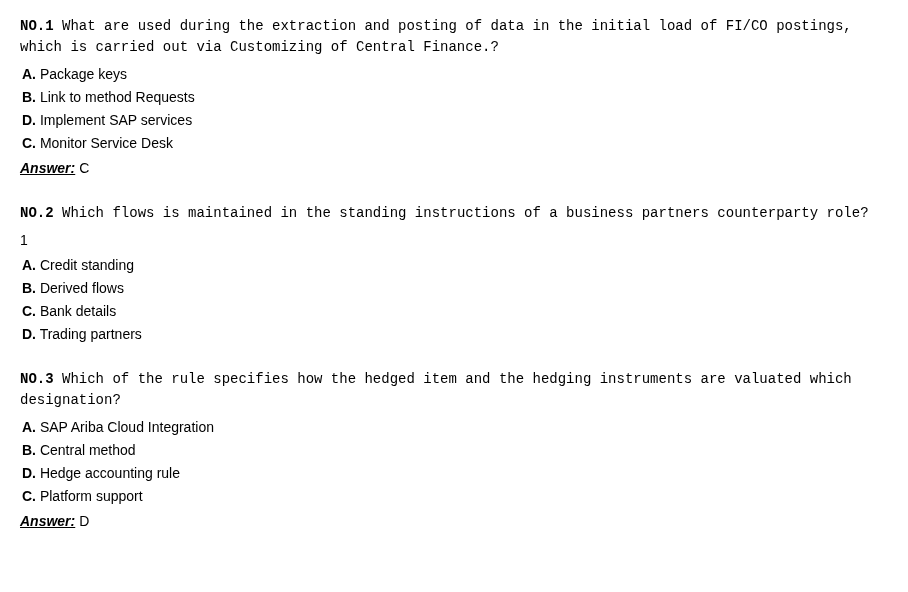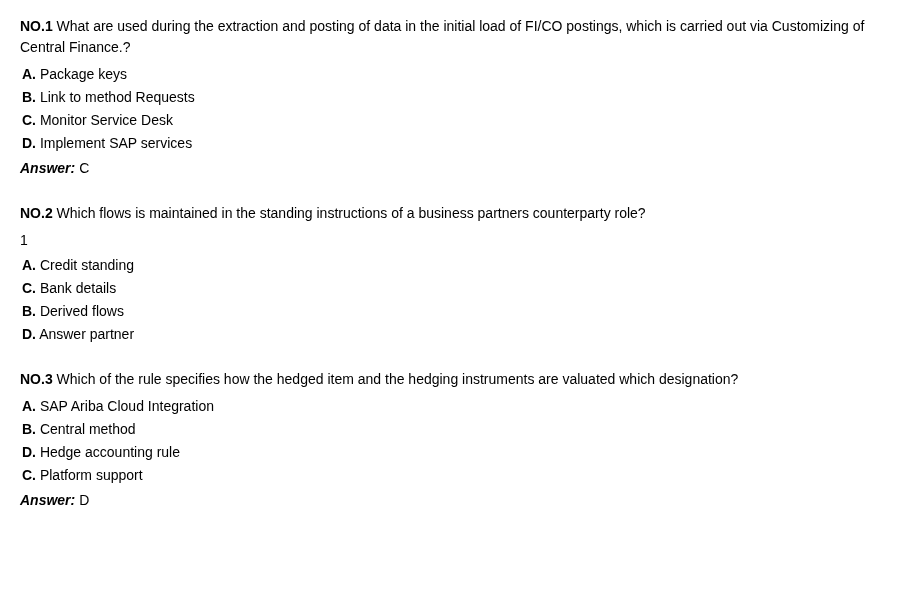--- a/index.html
+++ b/index.html
@@ -18,20 +18,21 @@
       padding: 16px 20px;
       line-height: 1.5;
     }
 
     .question-block {
       margin-bottom: 24px;
     }
 
     .question-text {
       margin-bottom: 6px;
+      font-family: Liberation Mono, monospace;
     }
 
     .question-number {
       font-weight: bold;
     }
 
     .option {
       margin-bottom: 2px;
       padding-left: 2px;
     }
@@ -42,20 +43,21 @@
 
     .answer-line {
       font-style: italic;
       font-weight: bold;
       margin-top: 4px;
     }
 
     .answer-label {
       font-style: italic;
       font-weight: bold;
+      text-decoration: underline;
     }
 
     .answer-value {
       font-style: normal;
       font-weight: normal;
     }
 
     .sub-number {
       margin-bottom: 4px;
     }
@@ -72,54 +74,54 @@
     </div>
     <div class="option">
       <span class="option-letter">A.</span>
       <span>Package keys</span>
     </div>
     <div class="option">
       <span class="option-letter">B.</span>
       <span>Link to method Requests</span>
     </div>
     <div class="option">
+      <span class="option-letter">D.</span>
+      <span>Implement SAP services</span>
+    </div>
+    <div class="option">
       <span class="option-letter">C.</span>
       <span>Monitor Service Desk</span>
-    </div>
-    <div class="option">
-      <span class="option-letter">D.</span>
-      <span>Implement SAP services</span>
     </div>
     <div class="answer-line">
       <span class="answer-label">Answer:</span>
       <span class="answer-value"> </span><span class="answer-value">C</span>
     </div>
   </div>
 
   <div class="question-block">
     <div class="question-text">
       <span class="question-number">NO.2</span>
       <span>Which flows is maintained in the standing instructions of a business partners counterparty role?</span>
     </div>
     <div class="sub-number">1</div>
     <div class="option">
       <span class="option-letter">A.</span>
       <span>Credit standing</span>
     </div>
     <div class="option">
+      <span class="option-letter">B.</span>
+      <span>Derived flows</span>
+    </div>
+    <div class="option">
       <span class="option-letter">C.</span>
       <span>Bank details</span>
     </div>
     <div class="option">
-      <span class="option-letter">B.</span>
-      <span>Derived flows</span>
-    </div>
-    <div class="option">
       <span class="option-letter">D.</span>
-      <span>Answer partner</span>
+      <span>Trading partners</span>
     </div>
   </div>
 
   <div class="question-block">
     <div class="question-text">
       <span class="question-number">NO.3</span>
       <span>Which of the rule specifies how the hedged item and the hedging instruments are valuated which designation?</span>
     </div>
     <div class="option">
       <span class="option-letter">A.</span>

